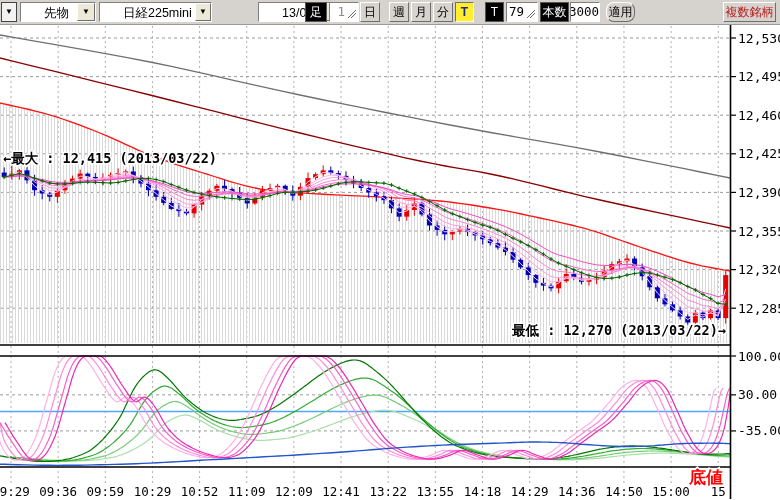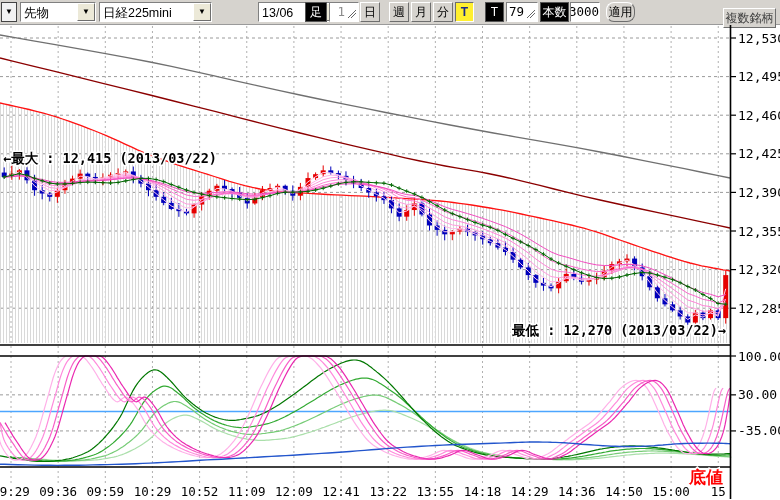--- a/index.html
+++ b/index.html
@@ -6,24 +6,24 @@
   body{width:780px;height:500px;overflow:hidden;position:relative;
        font-family:"Liberation Sans",sans-serif;}
   
   .toolbar{position:absolute;left:0;top:0;width:780px;height:25px;
            background:#d6d3ce;border-bottom:1px solid #9a9a9a;box-sizing:border-box;}
   .tb{position:absolute;top:2px;height:20px;box-sizing:border-box;
       font-size:12px;line-height:18px;white-space:nowrap;overflow:hidden;}
   .btn{background:#d6d3ce;border:1px solid;border-color:#fff #6e6e6e #6e6e6e #fff;
        text-align:center;color:#000;cursor:default;}
   .btn.pressed{border-color:#6e6e6e #fff #fff #6e6e6e;}
-  .btn.disabled{color:#404040;margin-top:6px;}
+  .btn.disabled{color:#b91c1c;}
   .chip{background:#000;color:#fff;border:1px solid #555;text-align:center;}
   .combo{background:#fff;border:1px solid;border-color:#808080 #fff #fff #808080;
-         display:flex;align-items:stretch;}
+         display:flex;align-items:stretch;padding-left:20px;}
   .combo .val{flex:1;padding:1px 3px;font-size:12.5px;background:#fff;color:#000;}
   .combo .arrow{width:16px;background:#ece9d8;border:1px solid;
                 border-color:#fff #6e6e6e #6e6e6e #fff;text-align:center;
                 font-size:8px;line-height:16px;color:#000;}
   .spin{background:#fff;border:1px solid;border-color:#808080 #fff #fff #808080;
         display:flex;align-items:center;justify-content:flex-end;padding:0 1px;}
   .spin .sval{font-size:12.5px;padding-right:2px;font-family:"DejaVu Sans Mono",monospace;}
   .spin .sval.dim{color:#8a8a8a;}
   .navbtn{background:#f2f2f2;border:1px solid #444;text-align:center;
           font-size:8px;line-height:17px;color:#000;}

